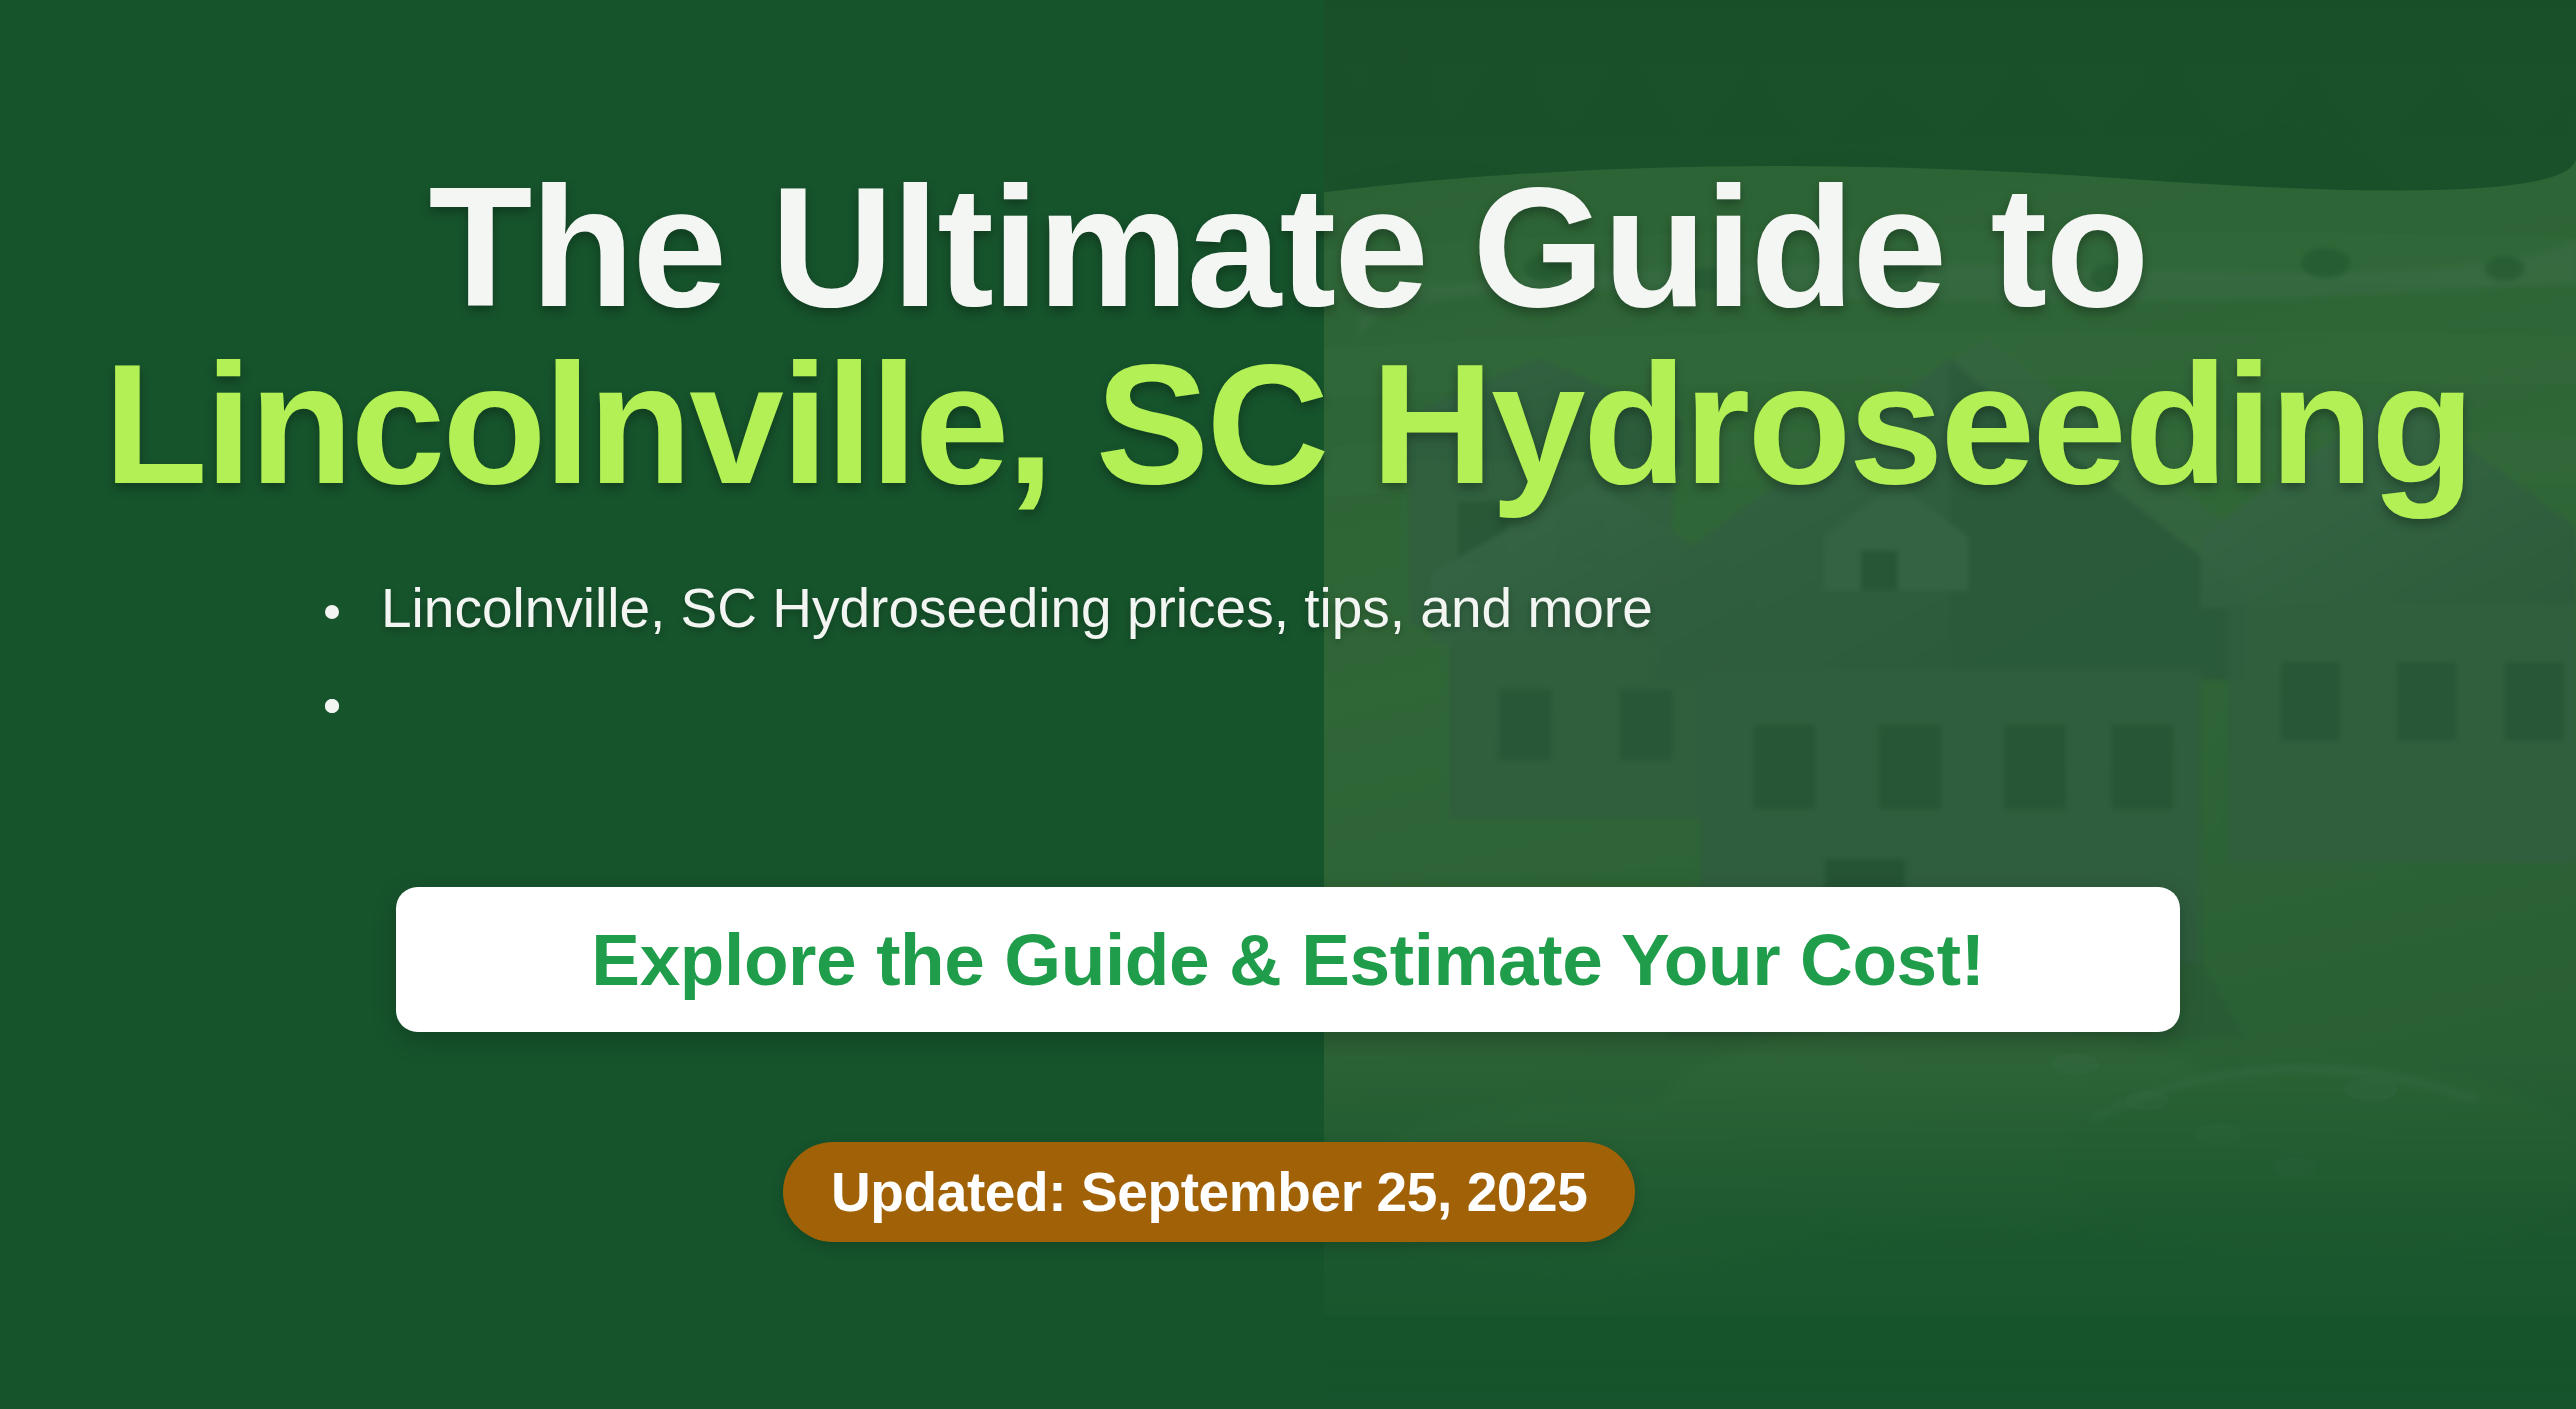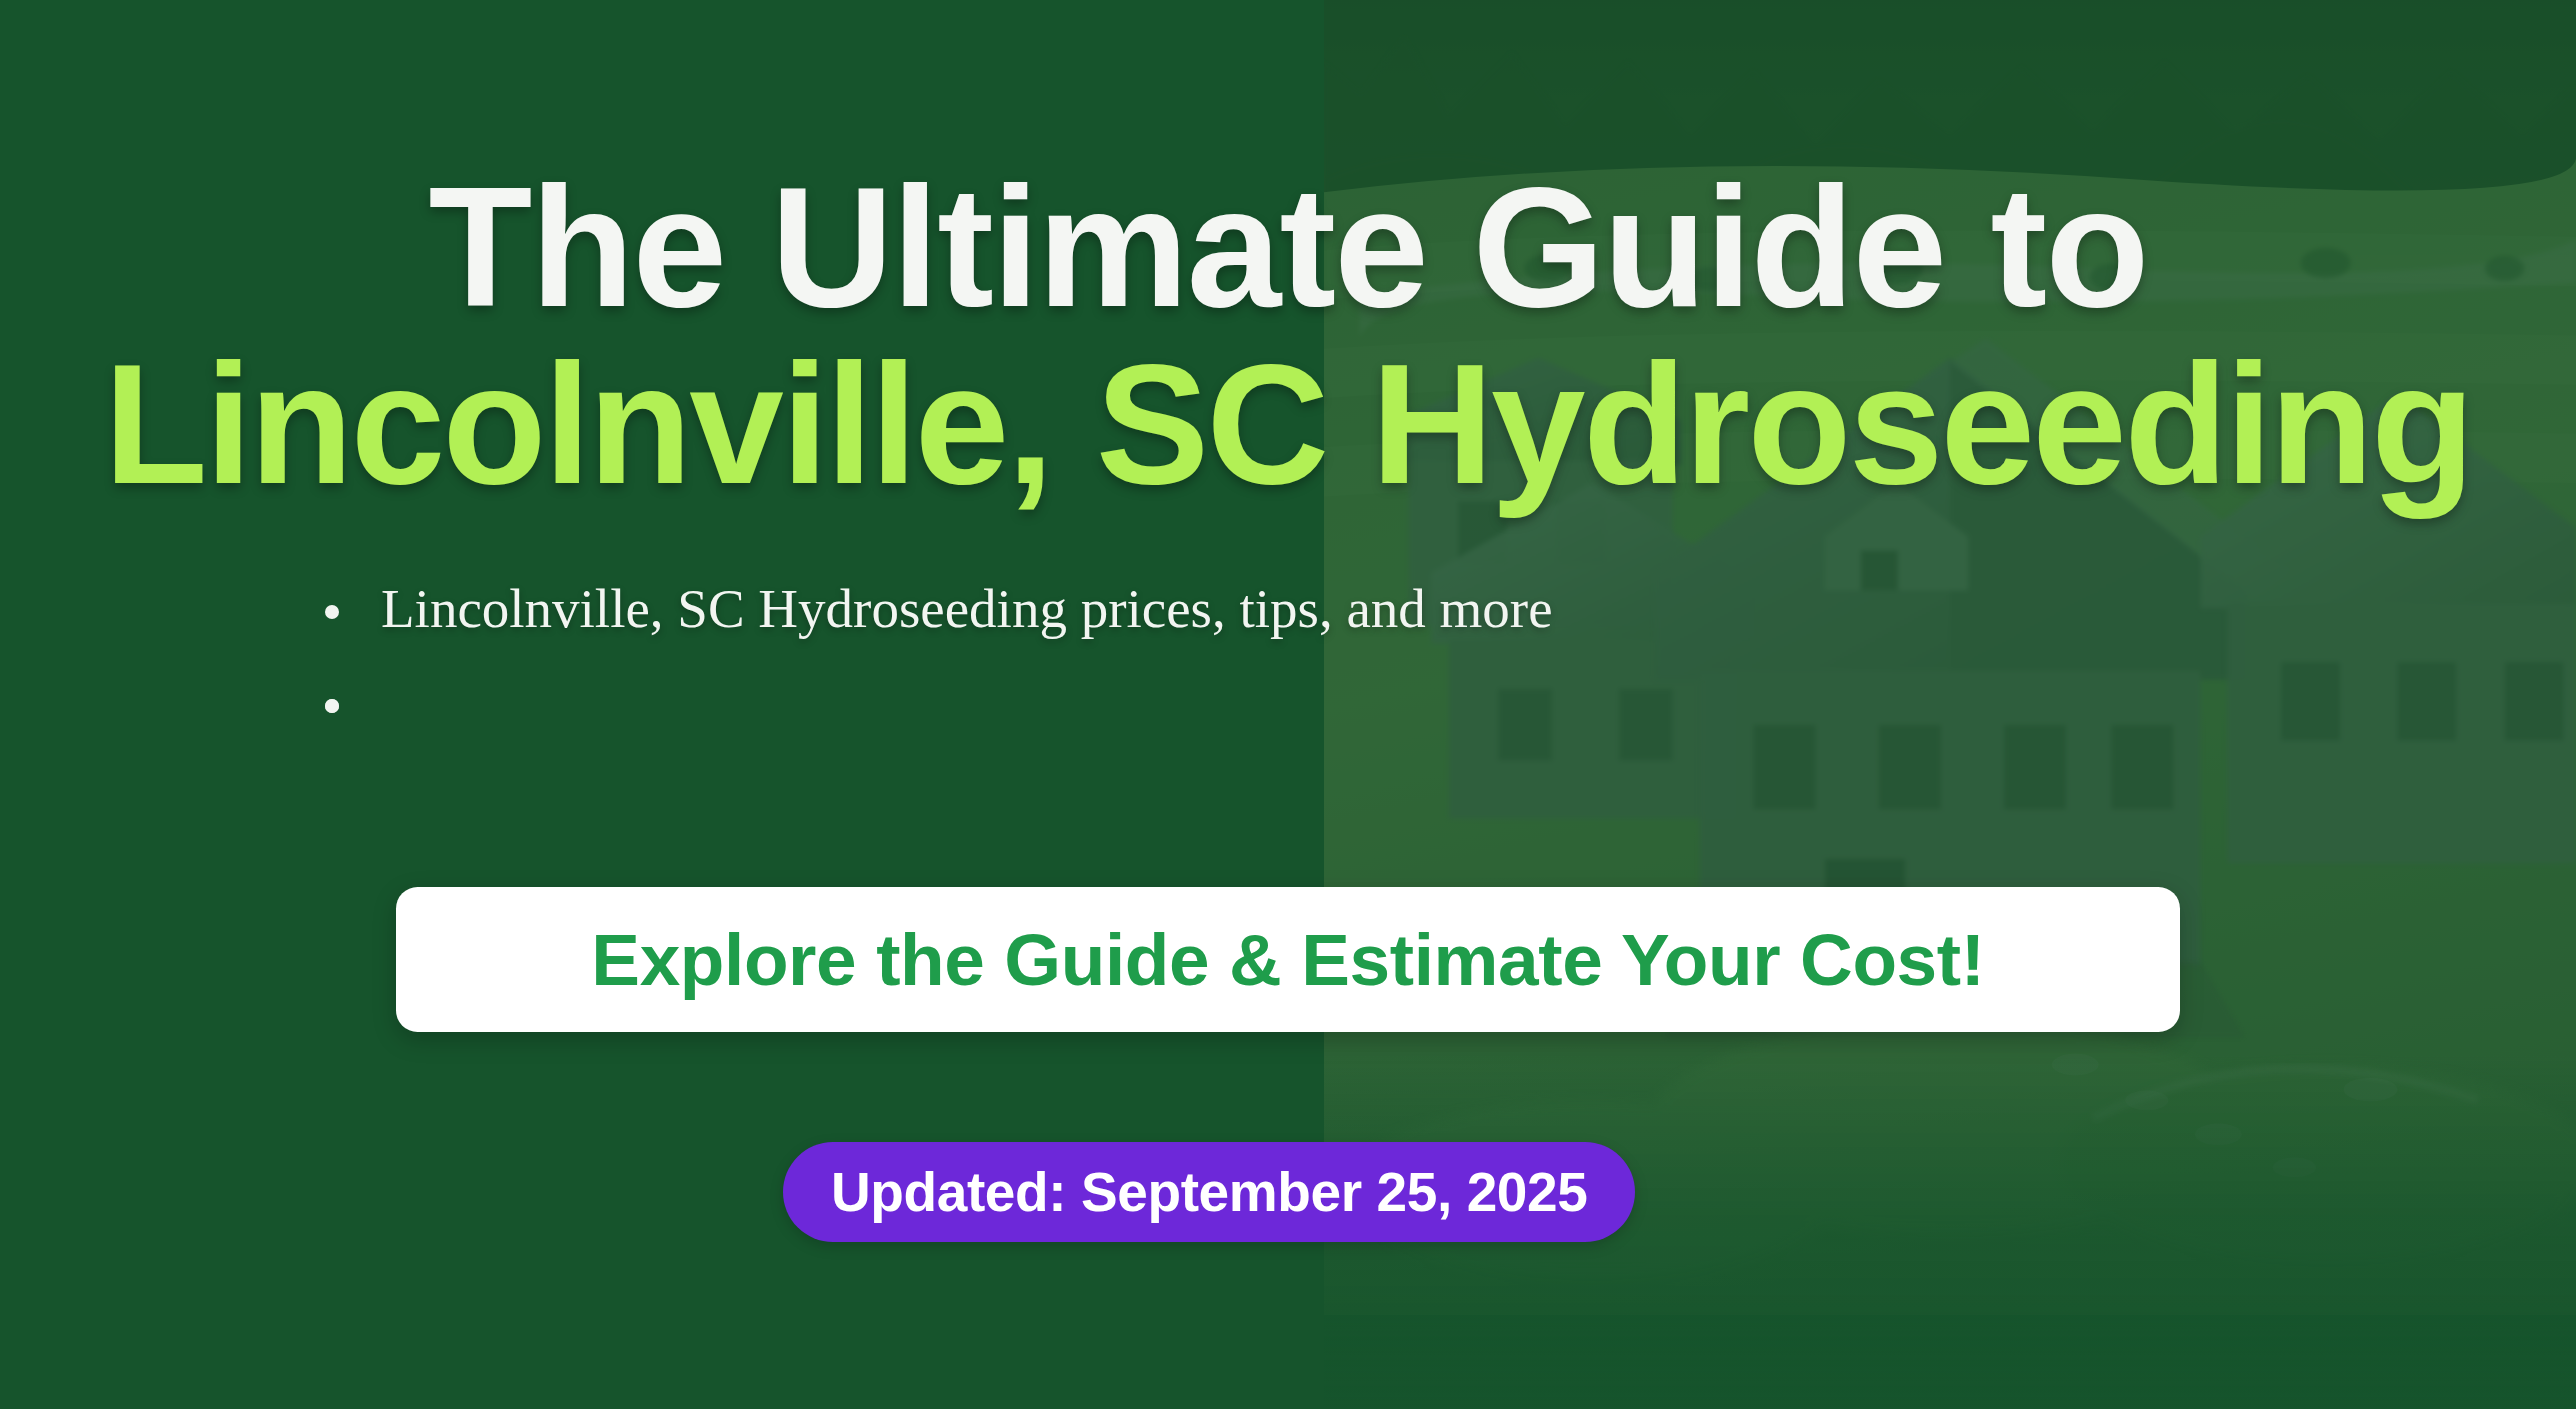--- a/index.html
+++ b/index.html
@@ -91,21 +91,20 @@
     letter-spacing: -2.7px;
   }
 
   
   .bullets {
     position: absolute;
     top: 581px;
     left: 318px;
     width: 1968px;
     list-style: none;
-    font-family: Liberation Serif, serif;
   }
   .bullets li {
     position: relative;
     color: #f2f5f1;
     font-size: 55px;
     font-weight: 400;
     line-height: 1.0;
     padding-left: 63px;
     margin-bottom: 39px;
     text-shadow: 0 2.7px 7.2px rgba(0,0,0,0.28);
@@ -143,21 +142,21 @@
     box-shadow: 0 7.2px 23px rgba(0,0,0,0.22);
   }
 
   
   .updated-badge {
     position: absolute;
     top: 1142px;
     left: 783px;
     height: 100px;
     padding: 0 48px;
-    background: #6d28d9;
+    background: #a16207;
     border-radius: 894px;
     color: #ffffff;
     font-size: 55px;
     font-weight: 700;
     letter-spacing: -0.4px;
     display: flex;
     align-items: center;
     justify-content: center;
     white-space: nowrap;
     box-shadow: 0 4.5px 14.3px rgba(0,0,0,0.18);

